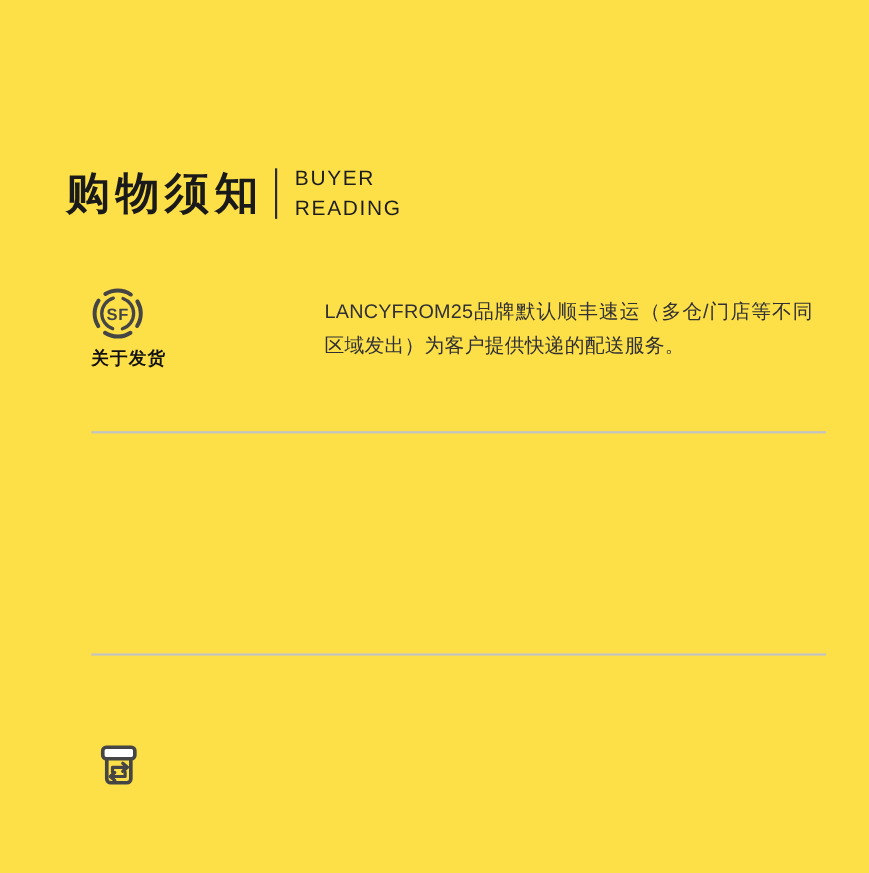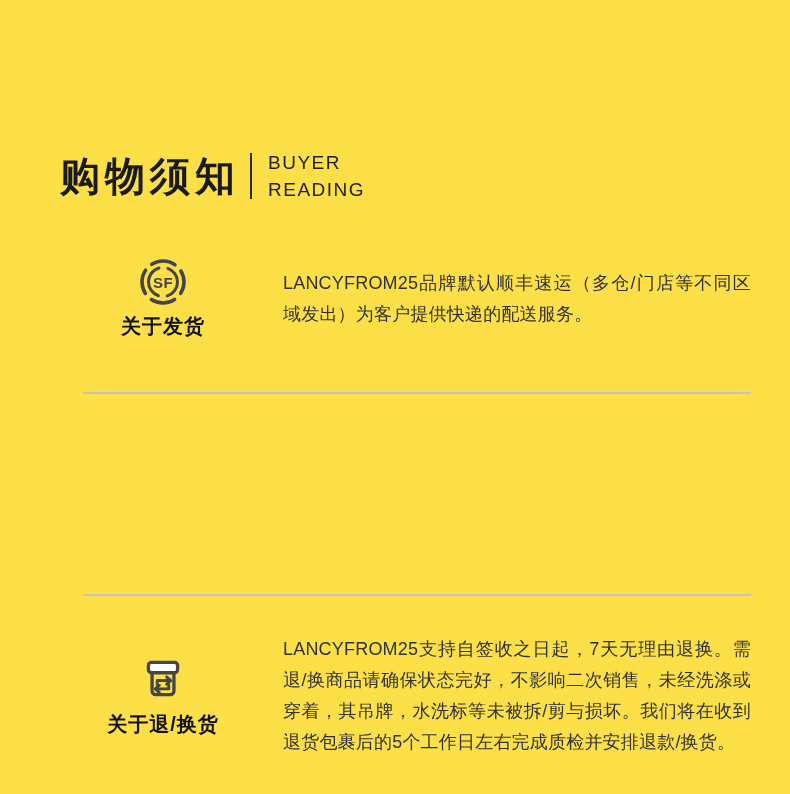--- a/index.html
+++ b/index.html
@@ -61,37 +61,36 @@
   .sec-3 { height: 200px; }
   .divider {
     height: 0;
     border-top: 2px solid #c3c3c3;
   }
   .section-left {
     width: 160px;
     flex: 0 0 160px;
     display: flex;
     flex-direction: column;
-    align-items: center;
   }
   .icon {
     display: block;
     line-height: 0;
   }
   .section-label {
     margin-top: 7px;
-    font-size: 20px;
+    font-size: 16px;
     font-weight: bold;
     color: #111111;
     letter-spacing: 1px;
     white-space: nowrap;
   }
   .section-text {
     flex: 1;
-    margin: 0;
+    margin: 12px;
     padding-left: 40px;
     font-size: 18px;
     line-height: 31px;
     color: #303034;
     letter-spacing: 0.2px;
     text-align: justify;
   }
   svg { display: block; }
 </style>
 </head>
@@ -134,19 +133,17 @@
     <section class="section sec-3">
       <div class="section-left">
         <span class="icon">
           <svg width="50" height="50" viewBox="0 0 48 48" aria-hidden="true">
             <rect x="13.5" y="14" width="21" height="25" rx="3.5" fill="none" stroke="#454545" stroke-width="3.2"></rect>
             <rect x="10" y="8" width="28" height="10" rx="3" fill="#ffffff" stroke="#454545" stroke-width="3.2"></rect>
             <path d="M18.5 29.5 V25.5 H31 M27.5 22 L31.5 25.5 L27.5 29" fill="none" stroke="#454545" stroke-width="2.8" stroke-linecap="round" stroke-linejoin="round"></path>
             <path d="M29.5 29.5 V33.5 H17 M20.5 30 L16.5 33.5 L20.5 37" fill="none" stroke="#454545" stroke-width="2.8" stroke-linecap="round" stroke-linejoin="round"></path>
           </svg>
         </span>
-        <div class="section-label">关于退/换货</div>
       </div>
-      <p class="section-text">LANCYFROM25支持自签收之日起，7天无理由退换。需退/换商品请确保状态完好，不影响二次销售，未经洗涤或穿着，其吊牌，水洗标等未被拆/剪与损坏。我们将在收到退货包裹后的5个工作日左右完成质检并安排退款/换货。</p>
     </section>
 
   </main>
 </div>
 
 </body></html>

